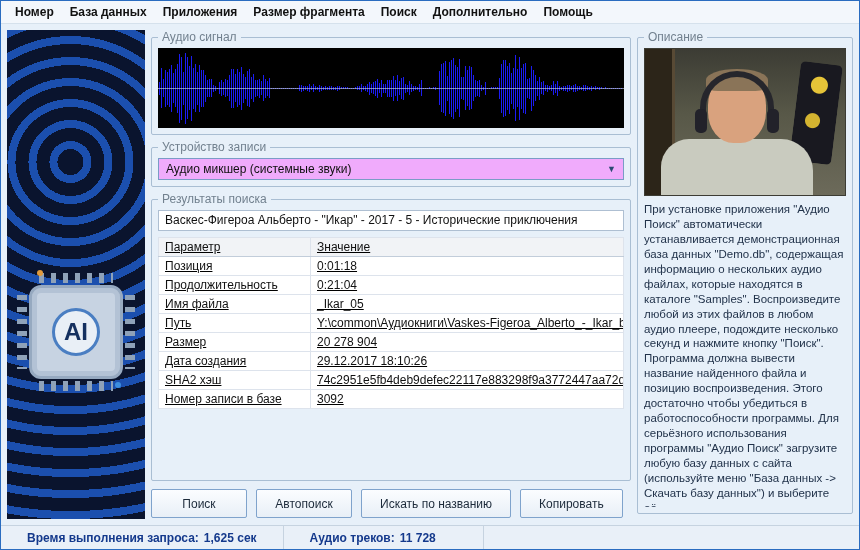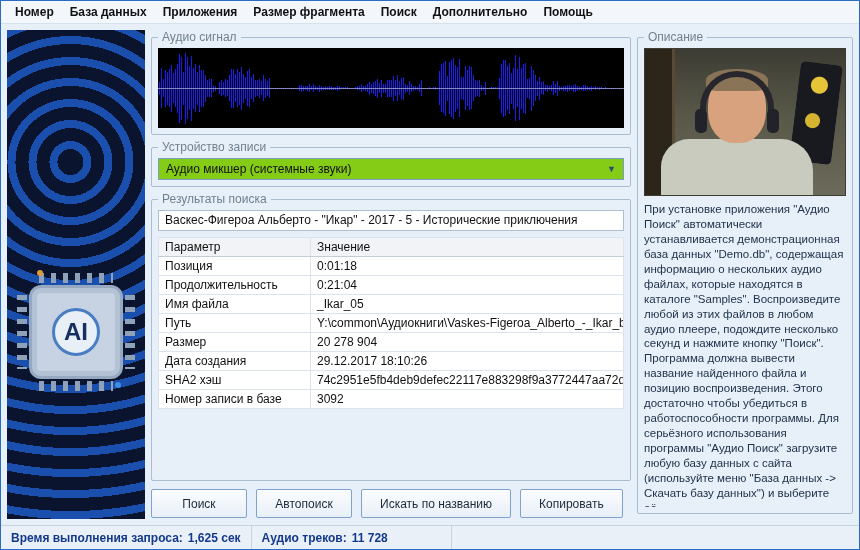--- a/index.html
+++ b/index.html
@@ -34,26 +34,26 @@
 
   
   .center { flex:1; min-width:0; display:flex; flex-direction:column; }
   fieldset { border:1px solid #a9bed3; border-radius:2px; margin:0 0 5px 0; padding:4px 6px 6px 6px; min-width:0; }
   legend { font-size:12px; color:#72818f; padding:0 4px; }
 
   .wave-box { height:80px; background:#000; position:relative; display:flex; align-items:center; overflow:hidden; padding:0 1px; }
   .wave-line { position:absolute; left:0; right:0; top:50%; height:1px; background:rgba(225,235,255,.55); }
   .wbar { width:1px; margin-right:1px; background:#1c1cf2; flex:0 0 1px; }
 
-  .select-box { height:22px; border:1px solid #7a9cc6; background:#84cc16; display:flex; align-items:center; padding:0 7px; font-size:12px; color:#111; }
+  .select-box { height:22px; border:1px solid #7a9cc6; background:#f0abfc; display:flex; align-items:center; padding:0 7px; font-size:12px; color:#111; }
   .select-arrow { margin-left:auto; font-size:9px; color:#2a4a72; }
 
   .results-fs { flex:1; display:flex; flex-direction:column; gap:6px; }
   .title-box { height:21px; line-height:19px; border:1px solid #aebfd2; background:#fff; font-size:12px; color:#111; padding:0 6px; white-space:nowrap; overflow:hidden; }
-  table.results { border-collapse:collapse; width:100%; background:#fff; font-size:12px; table-layout:fixed; border:1px solid #c2cdda; }
+  table.results { border-collapse:collapse; width:100%; background:#fff; font-size:12px; table-layout:fixed; border:1px solid #c2cdda;text-decoration:underline; }
   table.results th, table.results td { border:1px solid #dde3ec; padding:2px 6px; text-align:left; font-weight:400; white-space:nowrap; overflow:hidden; color:#111; }
   table.results th { background:#f1f3f6; border-bottom:1px solid #c2cdda; }
   table.results col.c1 { width:152px; }
 
   .button-row { display:flex; gap:9px; margin-top:auto; padding:3px 0 1px 0; }
   .btn { height:29px; border:1px solid #7fa3cc; border-radius:2px; background:linear-gradient(#fbfdff,#e8eff7); font-size:12px; color:#1c2a3a; display:flex; align-items:center; justify-content:center; padding:0 18px; min-width:96px; cursor:default; }
 
   
   .right { flex:0 0 216px; display:flex; flex-direction:column; }
   .desc-fs { flex:1; display:flex; flex-direction:column; overflow:hidden; }
@@ -67,21 +67,21 @@
   .ph-neck { position:absolute; left:82px; bottom:48px; width:26px; height:16px; background:#cf9a76; }
   .ph-head { position:absolute; left:63px; bottom:52px; width:58px; height:70px; background:#d9a27e; border-radius:46% 46% 44% 44%; }
   .ph-hair { position:absolute; left:61px; bottom:104px; width:62px; height:22px; background:#8a7458; border-radius:50% 50% 20% 20%; }
   .ph-band { position:absolute; left:55px; bottom:78px; width:74px; height:46px; border:6px solid #26262c; border-bottom:none; border-radius:40px 40px 0 0; }
   .ph-cup-l { position:absolute; left:50px; bottom:62px; width:12px; height:24px; background:#22222a; border-radius:5px; }
   .ph-cup-r { position:absolute; left:122px; bottom:62px; width:12px; height:24px; background:#22222a; border-radius:5px; }
   .desc-text { font-size:11.5px; line-height:1.3; color:#21324a; overflow:hidden; }
 
   
   .statusbar { height:24px; flex:0 0 24px; border-top:1px solid #c6d3e0; background:#e9f0f8; display:flex; align-items:center; font-size:12px; font-weight:700; color:#14398c; }
-  .status-seg { height:100%; display:flex; align-items:center; gap:5px; padding:0 10px; border-right:1px solid #c6d3e0; white-space:nowrap; }
+  .status-seg { height:100%; display:flex; align-items:center; gap:5px; padding:0 26px; border-right:1px solid #c6d3e0; white-space:nowrap; }
   .seg-1 { flex:0 0 245px; } .seg-2 { flex:0 0 200px; } .seg-3 { flex:0 0 195px; }
   .status-fill { flex:1; height:100%; }
 </style>
 </head>
 <body>
 
 <div class="window">
 
 
   <div class="menubar">

